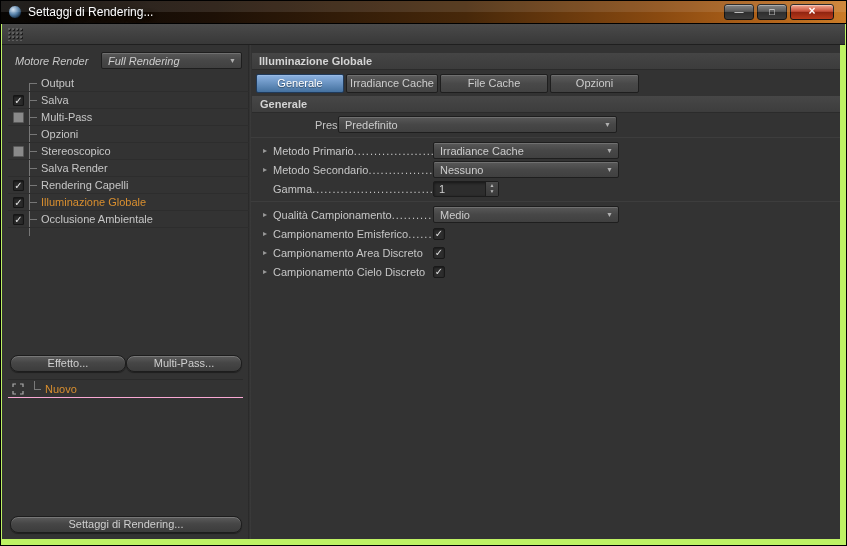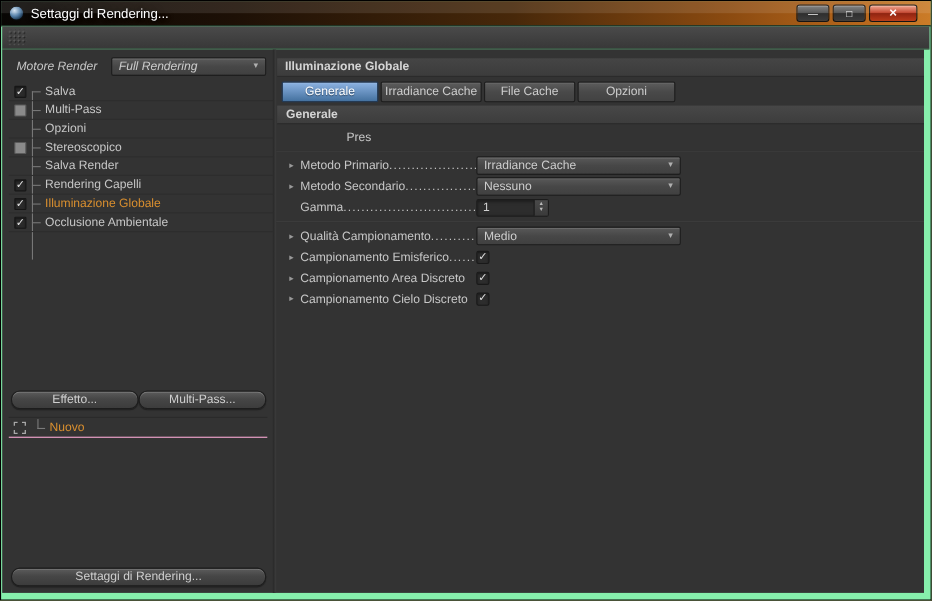--- a/index.html
+++ b/index.html
@@ -2,21 +2,21 @@
 <html style="--accent-orange: #d98f2f; --tab-active-top: #8db3e2; --tab-active-bottom: #44719f; --close-red: #c23b22;"><head>
 <meta charset="utf-8">
 <style>
   * { margin:0; padding:0; box-sizing:border-box; }
   html,body { width:847px; height:546px; }
   body {
     font-family:"Liberation Sans", sans-serif;
     font-size:11px; color:#c6c6c6;
     background:#7a4c20; position:relative; overflow:hidden;
   }
-  .window { position:absolute; inset:0; background:#86efac; border:1px solid #000; }
+  .window { position:absolute; inset:0; background:#bef264; border:1px solid #000; }
 
   
   .titlebar {
     position:absolute; top:0; left:0; right:0; height:23px;
     background:linear-gradient(90deg,#080604 0%,#1d1006 25%,#47280a 55%,#8a4a10 78%,#b5661c 92%,#cb7c28 100%);
     border-bottom:1px solid #000;
   }
   .titlebar::after { content:""; position:absolute; left:0; right:0; top:0; height:11px; background:rgba(255,255,255,.10); pointer-events:none; }
   .app-icon {
     position:absolute; left:7px; top:4px; width:14px; height:14px; border-radius:50%;
@@ -114,21 +114,21 @@
     height:19px; border:1px solid #1e1e1e; border-radius:2px;
     background:linear-gradient(#5d5d5d,#494949 50%,#424242);
     box-shadow:inset 0 1px 0 rgba(255,255,255,.12);
     color:#cdcdcd; text-align:center; line-height:17px; cursor:default;
     white-space:nowrap; overflow:hidden;
   }
   .tab.active {
     background:linear-gradient(var(--tab-active-top,#8db3e2), var(--tab-active-bottom,#44719f));
     color:#fff; border-color:#203a5a; text-shadow:0 1px 1px rgba(0,0,0,.45);
   }
-  .tw1{width:88px}.tw2{width:92px}.tw3{width:83px}.tw4{width:89px}
+  .tw1{width:88px}.tw2{width:92px}.tw3{width:108px}.tw4{width:89px}
   .section-strip {
     position:absolute; top:51px; left:1px; right:0; height:17px;
     background:linear-gradient(#474747,#3d3d3d); border-bottom:1px solid #2b2b2b;
     line-height:17px; padding-left:8px; color:#d4d4d4; font-weight:bold;
   }
   .params { position:absolute; top:70px; left:0; right:0; }
   .prow { display:flex; align-items:center; height:19px; }
   .tri { width:10px; margin-left:12px; color:#9a9a9a; font-size:8px; flex:none; }
   .tri.hidden { visibility:hidden; }
   .plabel { width:160px; display:flex; overflow:hidden; white-space:nowrap; flex:none; }
@@ -180,20 +180,25 @@
         <div class="dd engine-dd">
           <span>Full Rendering</span>
           <span class="arrow">▼</span>
         </div>
       </div>
 
       <div class="tree">
         <div class="trunk"></div>
 
         <div class="trow">
+          <span class="check-col"></span>
+          <span class="dash"></span>
+          <span class="t-label">Output</span>
+        </div>
+        <div class="trow">
           <span class="check-col">
               <span class="cb">✓</span>
             </span>
           <span class="dash"></span>
           <span class="t-label">Salva</span>
         </div>
         <div class="trow">
           <span class="check-col">
               <span class="cb empty"></span>
             </span>
@@ -273,20 +278,24 @@
 
       <div class="section-strip">Generale</div>
 
       <div class="params">
 
         <div class="prow">
           <span class="tri hidden"></span>
           <div class="plabel short">
             <span>Presettaggi</span>
           </div>
+          <div class="dd w279">
+            <span>Predefinito</span>
+            <span class="arrow">▼</span>
+          </div>
         </div>
 
         <div class="pdiv"></div>
 
         <div class="prow">
           <span class="tri">▸</span>
           <div class="plabel">
             <span>Metodo Primario</span>
             <span class="leader">..............................</span>
           </div>

